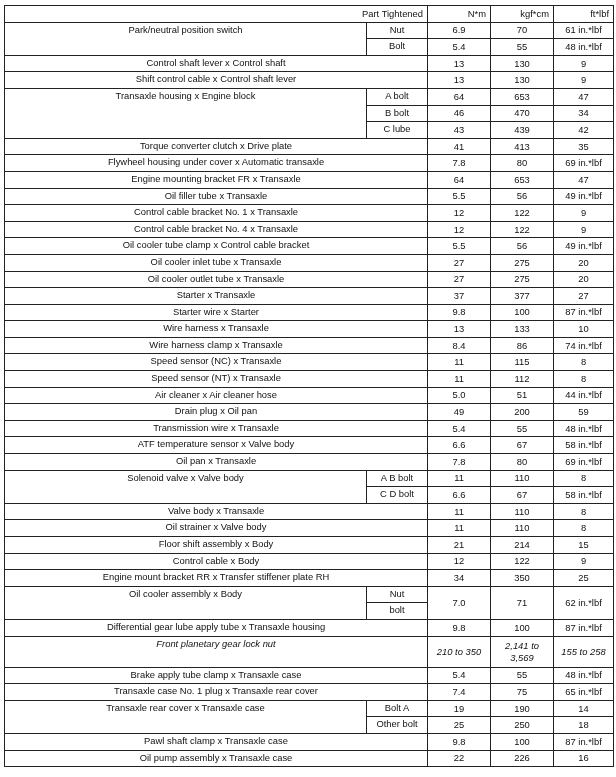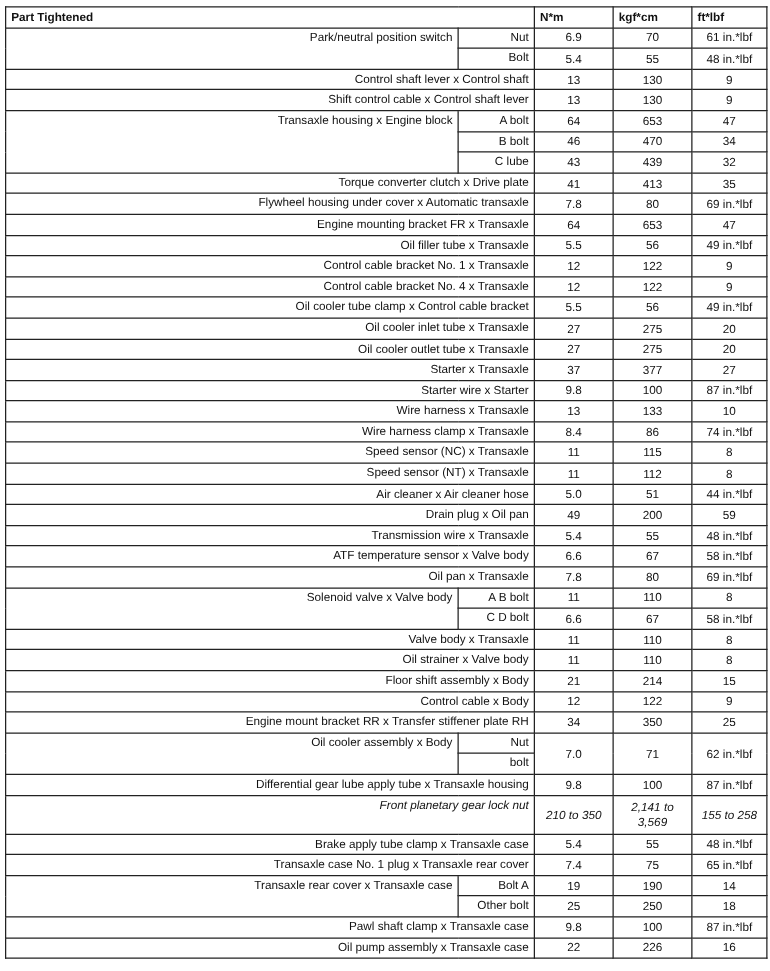--- a/index.html
+++ b/index.html
@@ -1,22 +1,22 @@
 <!DOCTYPE html>
 <html><head>
 <meta charset="utf-8">
 <style>
   html, body { margin:0; padding:0; background:#ffffff; }
   body { width:616px; height:777px; overflow:hidden; position:relative; font-family:"Liberation Sans", sans-serif; color:#111; }
   table.torque { position:absolute; left:4px; top:5px; width:609px; border-collapse:collapse; table-layout:fixed; font-size:9.4px; }
   table.torque th, table.torque td { border:1px solid #222; padding:0 4px; vertical-align:top; line-height:14px; }
-  table.torque th { font-weight:bold; text-align:left; height:15px; vertical-align:middle; background:#fff; }
+  table.torque th { font-weight:normal; text-align:right; height:15px; vertical-align:middle; background:#fff; }
   table.torque td.num { text-align:center; vertical-align:middle; }
-  table.torque td.part { text-align:right; }
-  table.torque td.sub { text-align:right; }
+  table.torque td.part { text-align:center; }
+  table.torque td.sub { text-align:center; }
   table.torque tr { height:16.6px; }
   table.torque tr.tall td.num { line-height:12px; }
 </style>
 </head>
 <body>
 
 <table class="torque">
   <colgroup>
     <col style="width:362px">
     <col style="width:61px">
@@ -68,21 +68,21 @@
       <tr>
         <td class="sub">B bolt</td>
         <td class="num">46</td>
         <td class="num">470</td>
         <td class="num">34</td>
       </tr>
       <tr>
         <td class="sub">C lube</td>
         <td class="num">43</td>
         <td class="num">439</td>
-        <td class="num">32</td>
+        <td class="num">42</td>
       </tr>
       <tr>
         <td class="part" colspan="2">Torque converter clutch x Drive plate</td>
         <td class="num">41</td>
         <td class="num">413</td>
         <td class="num">35</td>
       </tr>
       <tr>
         <td class="part" colspan="2">Flywheel housing under cover x Automatic transaxle</td>
         <td class="num">7.8</td>

